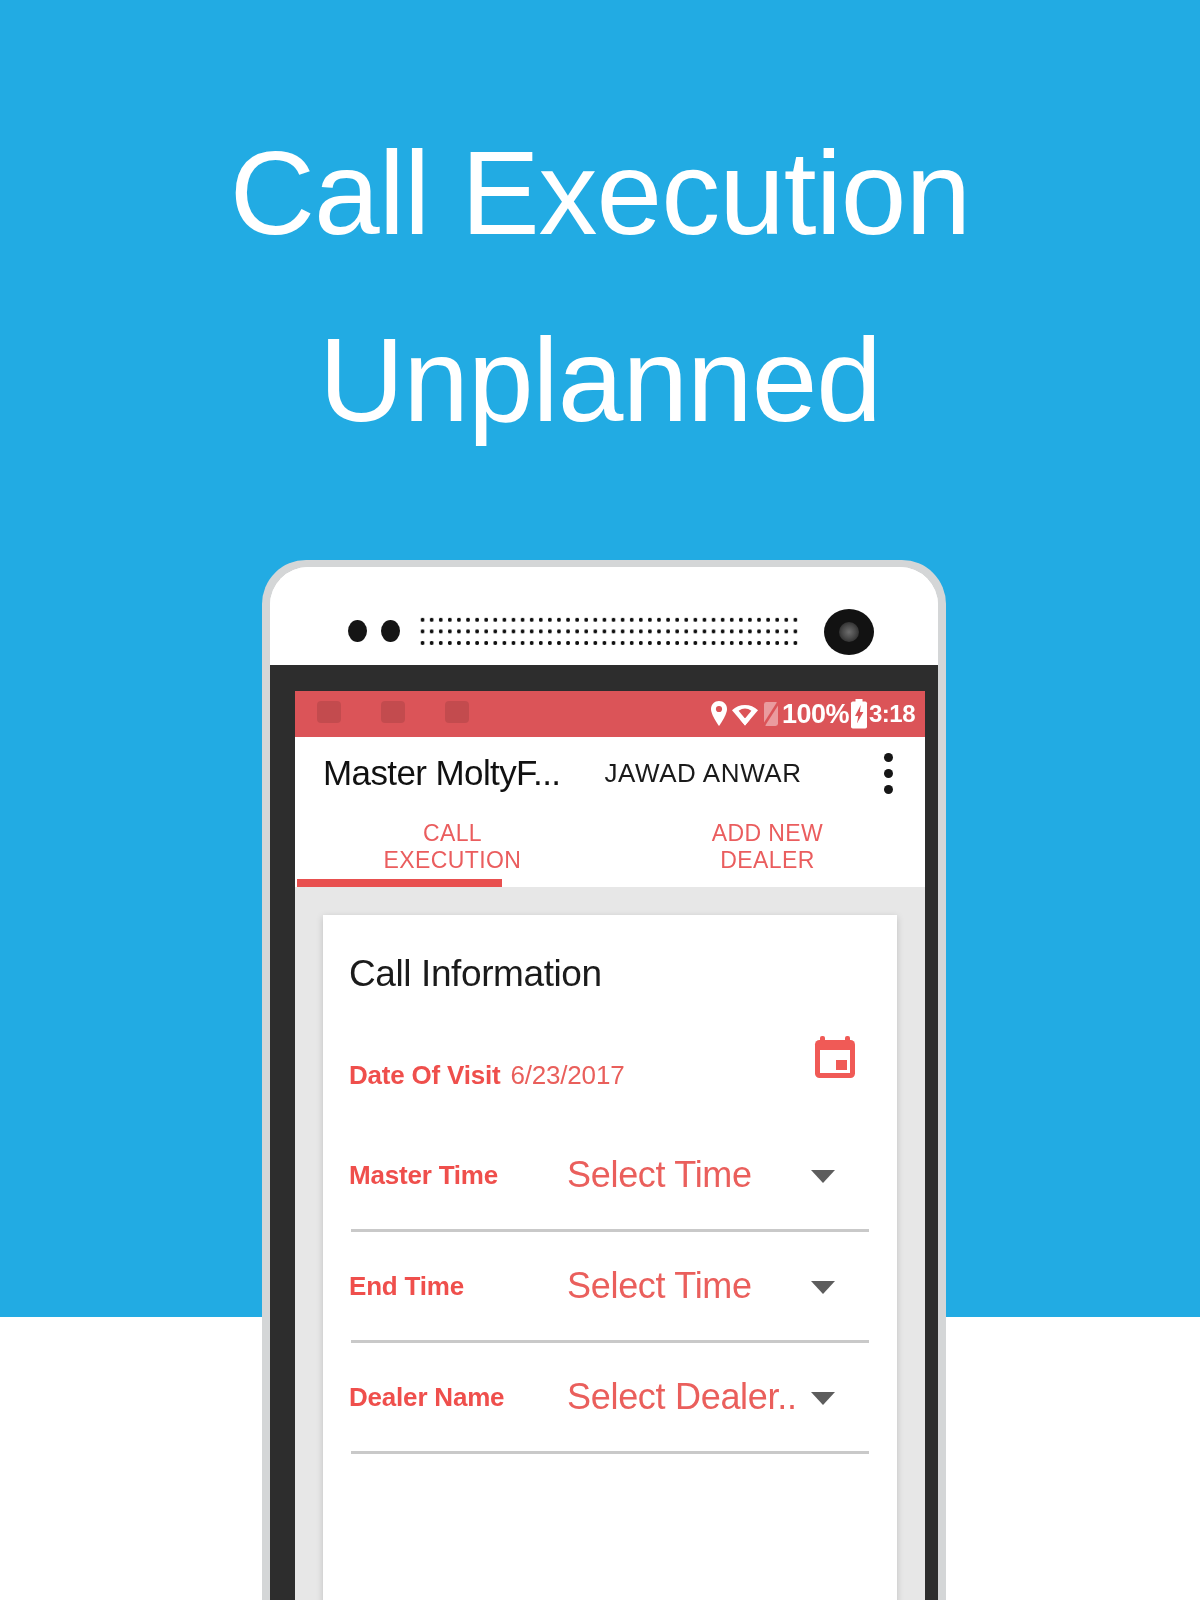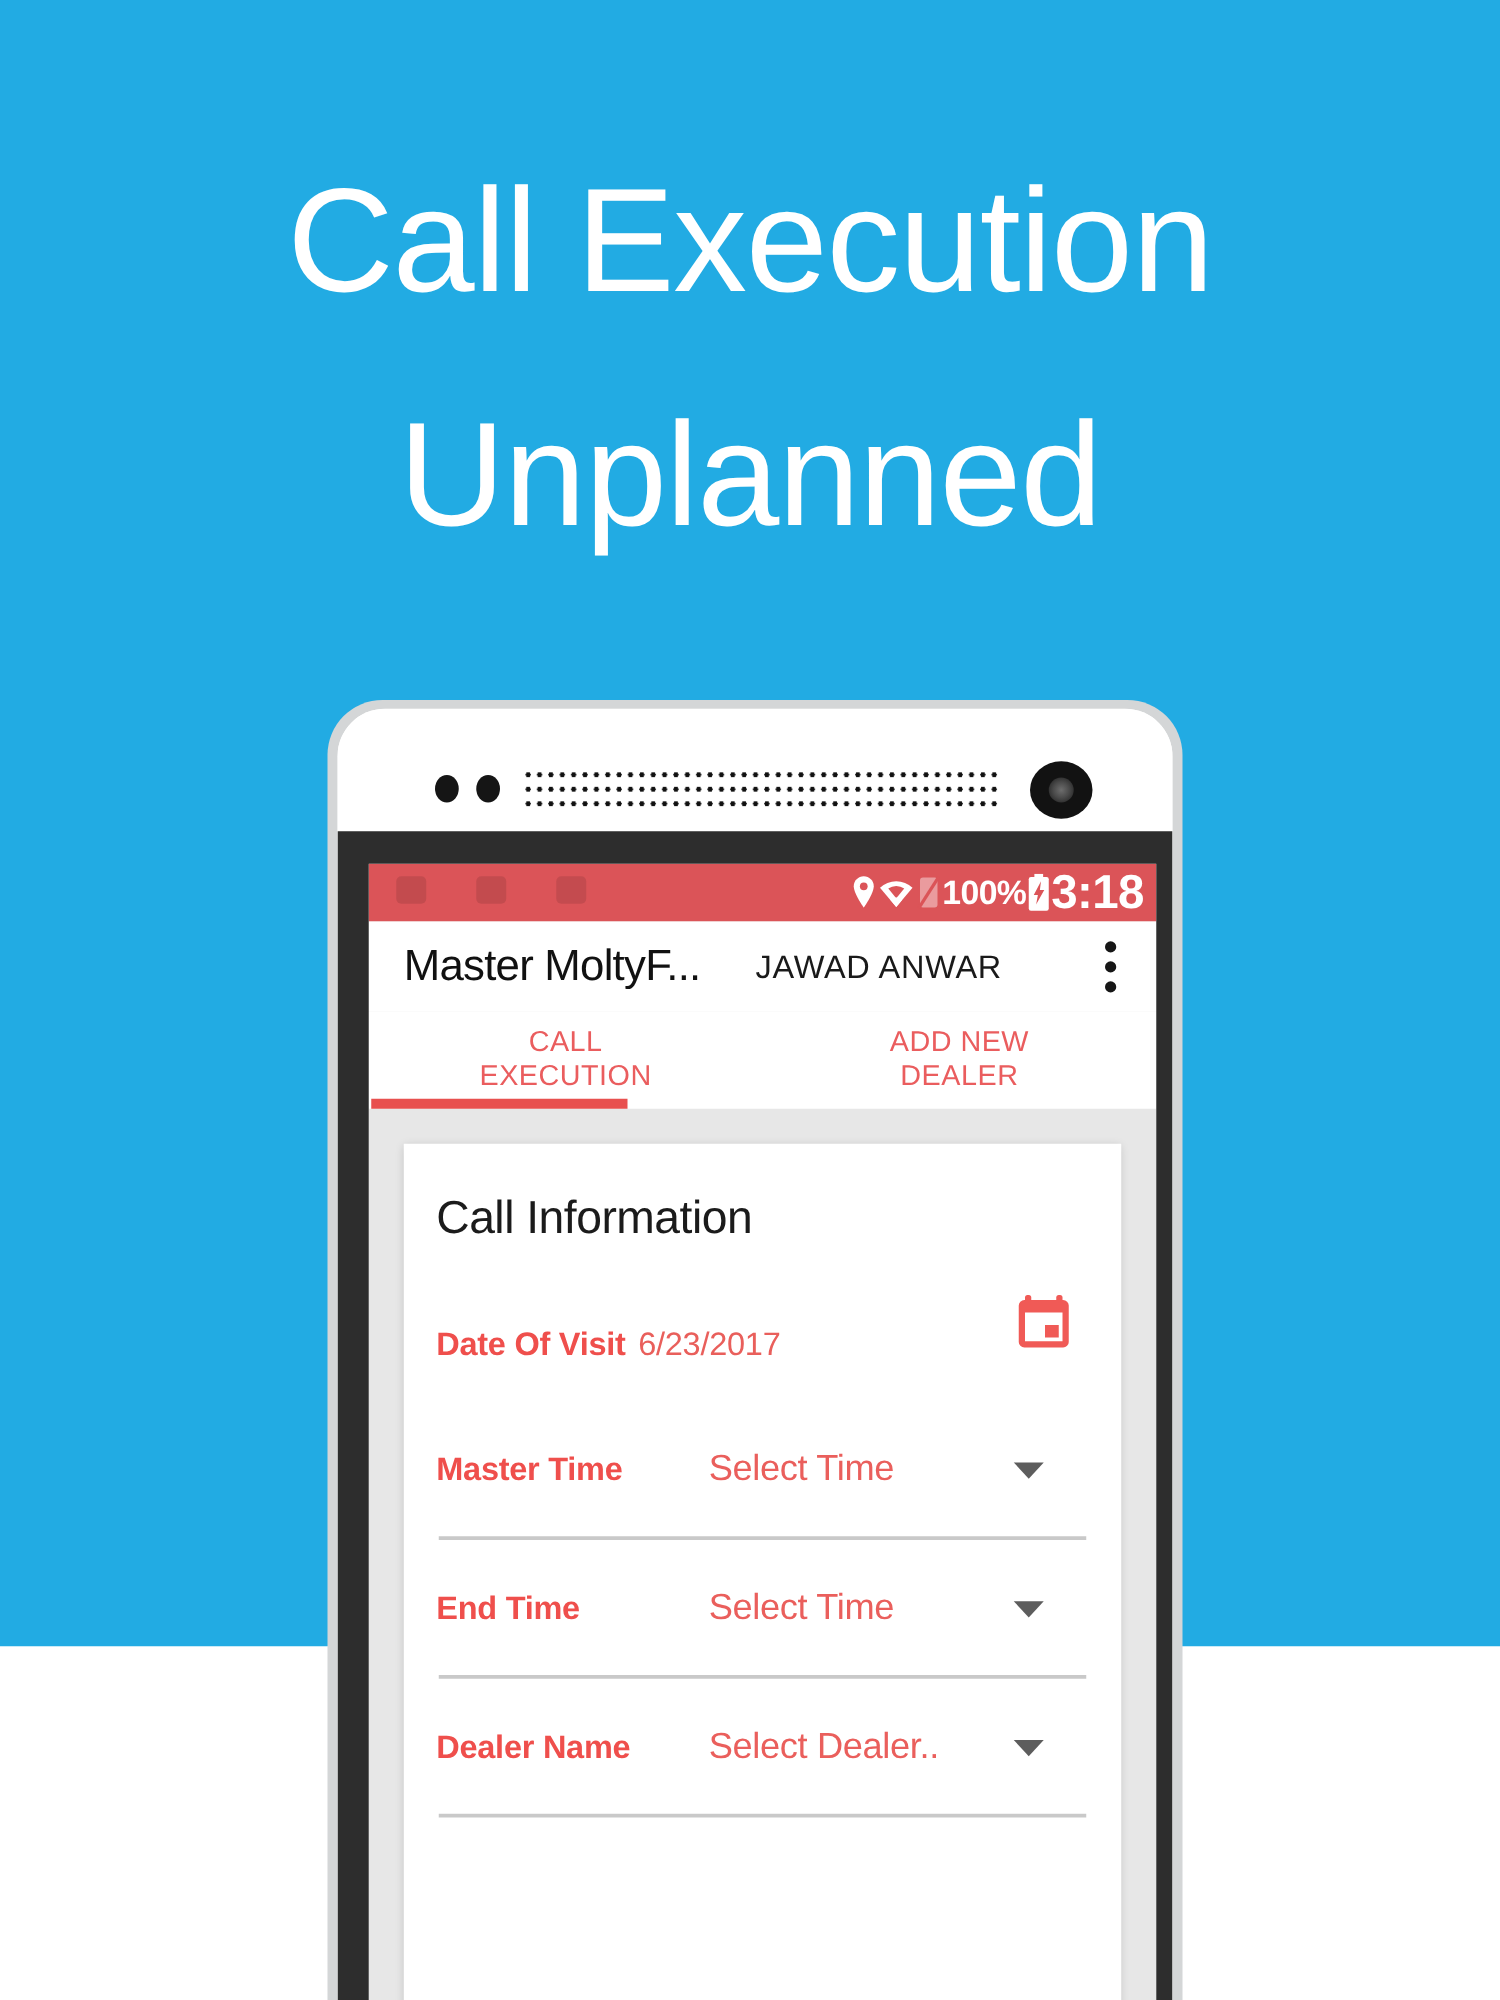--- a/index.html
+++ b/index.html
@@ -130,21 +130,21 @@
     display:flex;
     align-items:center;
   }
   .ic { display:block; }
   .status-pct {
     font-size:27px;
     font-weight:700;
     letter-spacing:-.5px;
   }
   .status-time {
-    font-size:38px;
+    font-size:24px;
     font-weight:700;
     letter-spacing:-.5px;
   }
 
   
   .appbar {
     height:72px;
     background:#ffffff;
     display:flex;
     align-items:center;
@@ -261,21 +261,21 @@
     position:relative;
   }
   .field-label {
     font-size:26px;
     font-weight:700;
     color:#ef4f4c;
     width:218px;
     letter-spacing:-.2px;
   }
   .field-value {
-    font-size:29px;
+    font-size:36px;
     font-weight:400;
     color:#ea5f5c;
     letter-spacing:-.3px;
   }
   .caret {
     position:absolute;
     right:36px;
     top:50%;
     margin-top:-5px;
     width:0; height:0;

